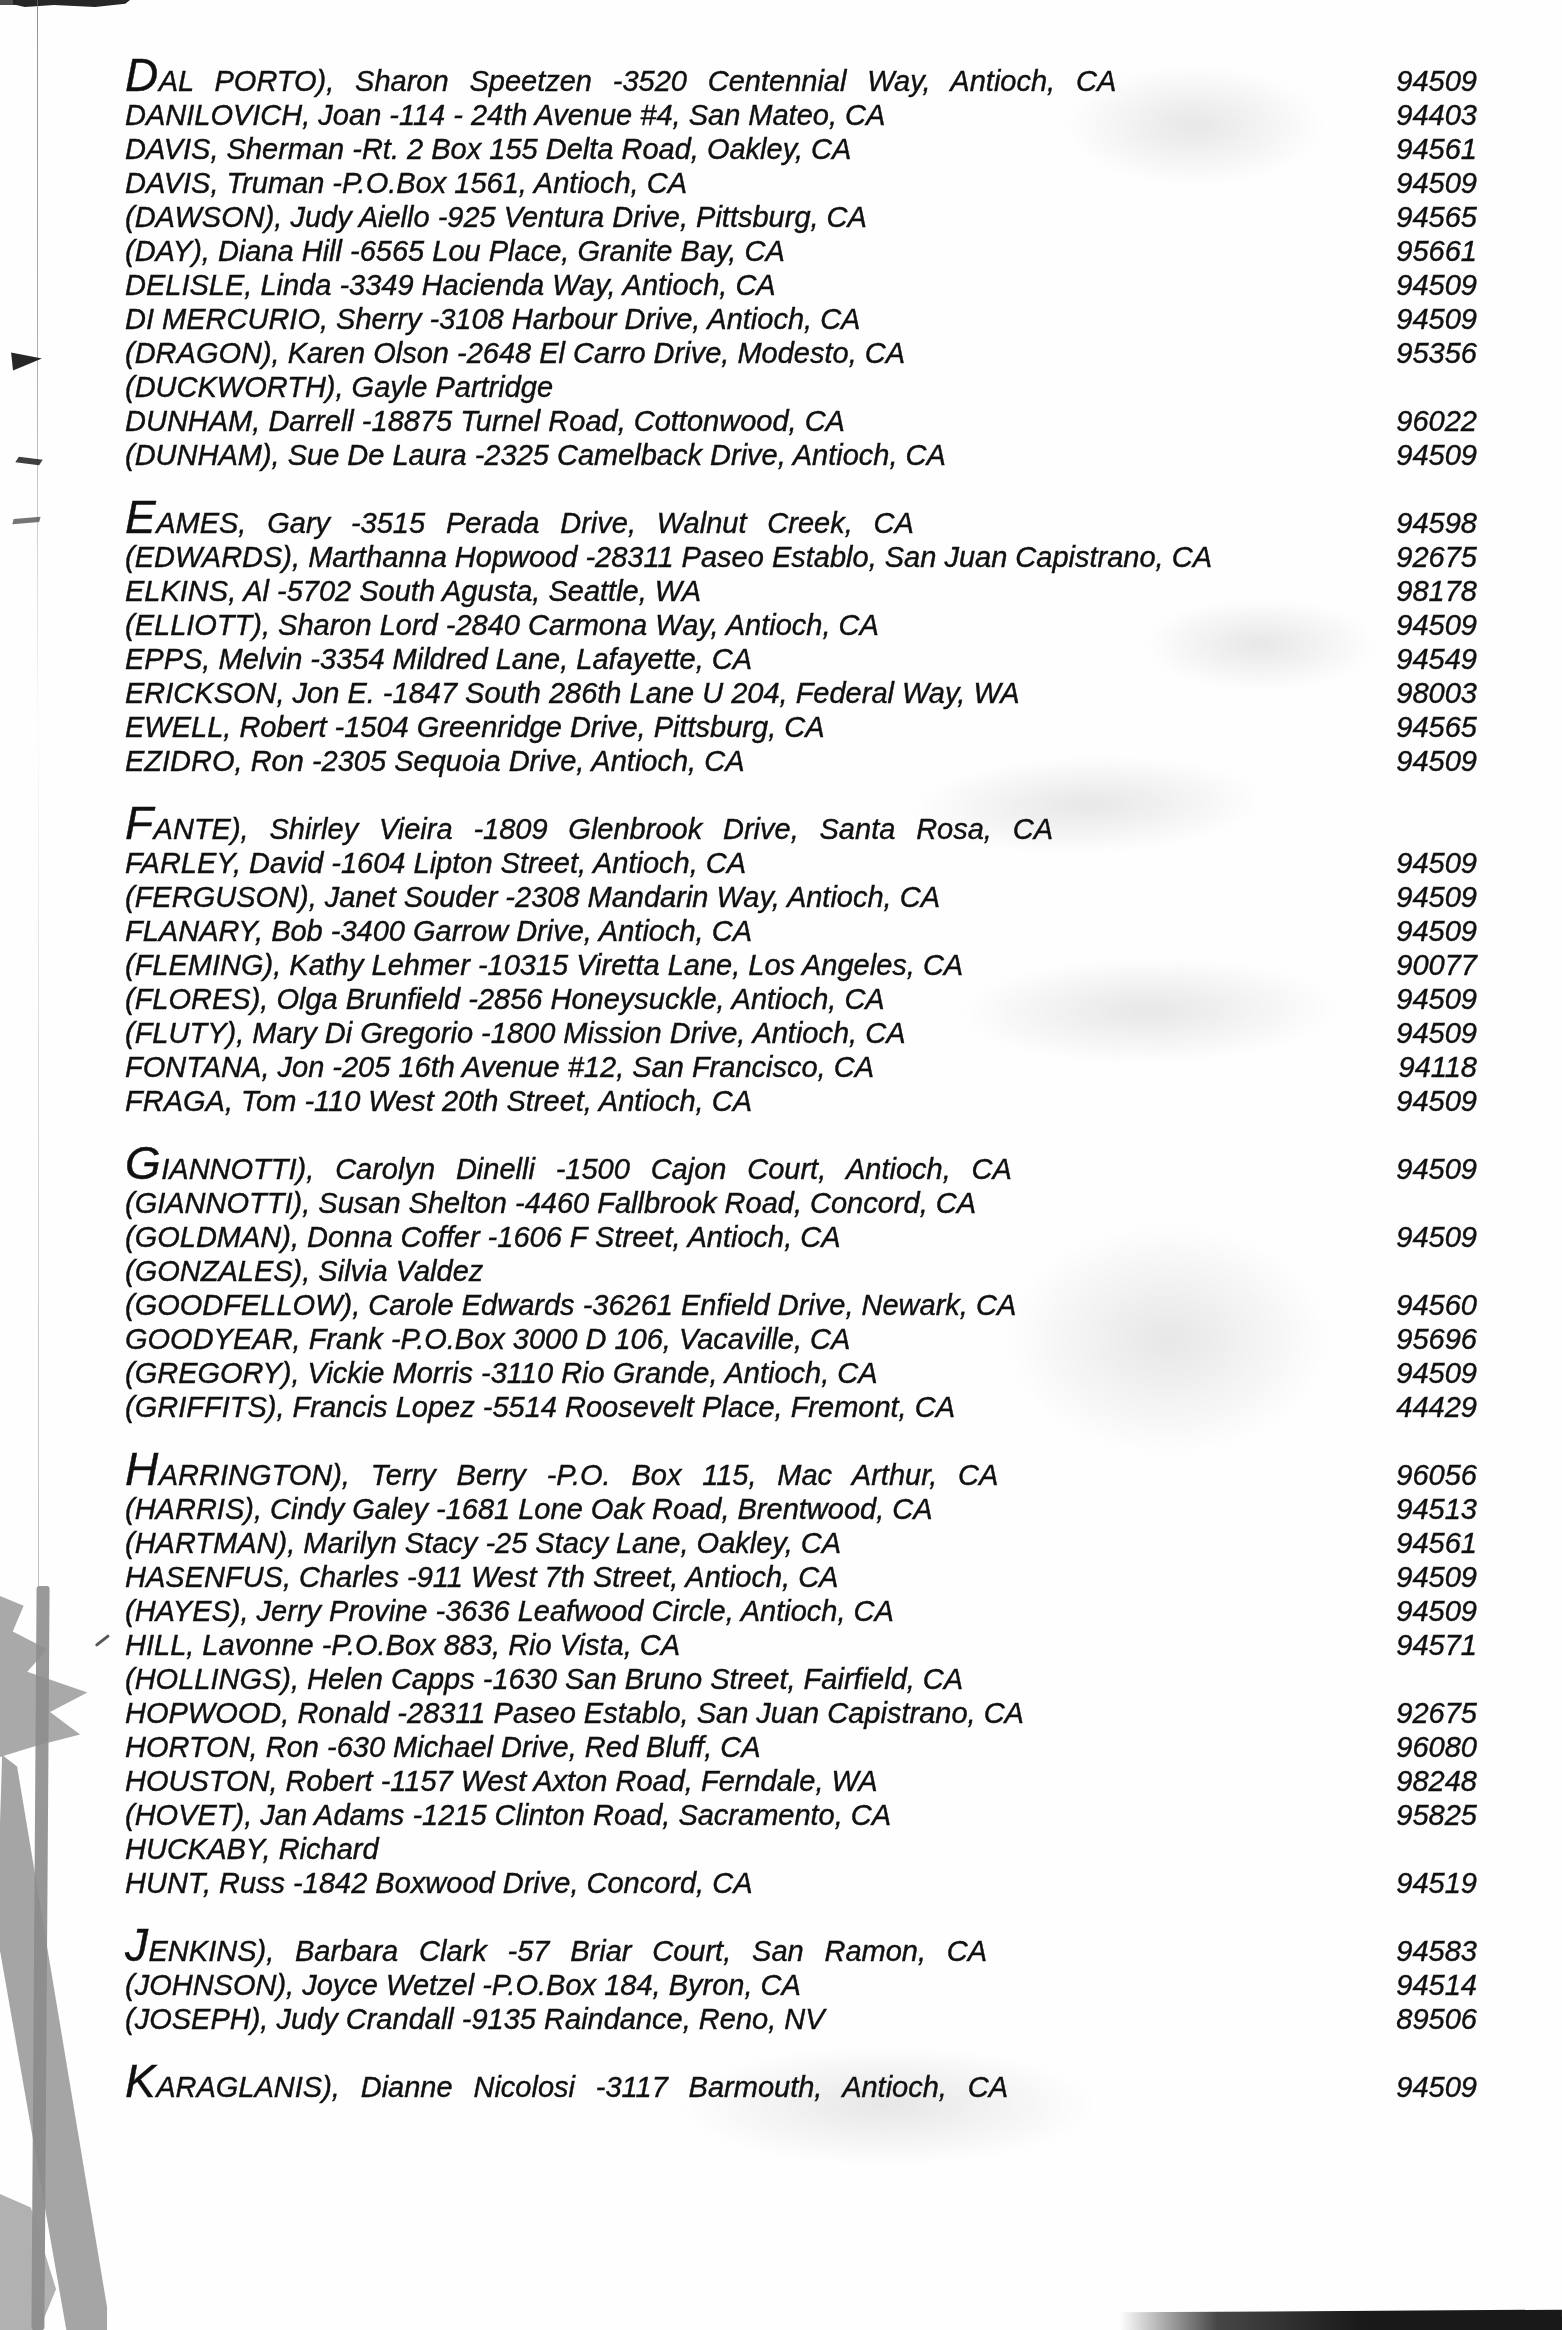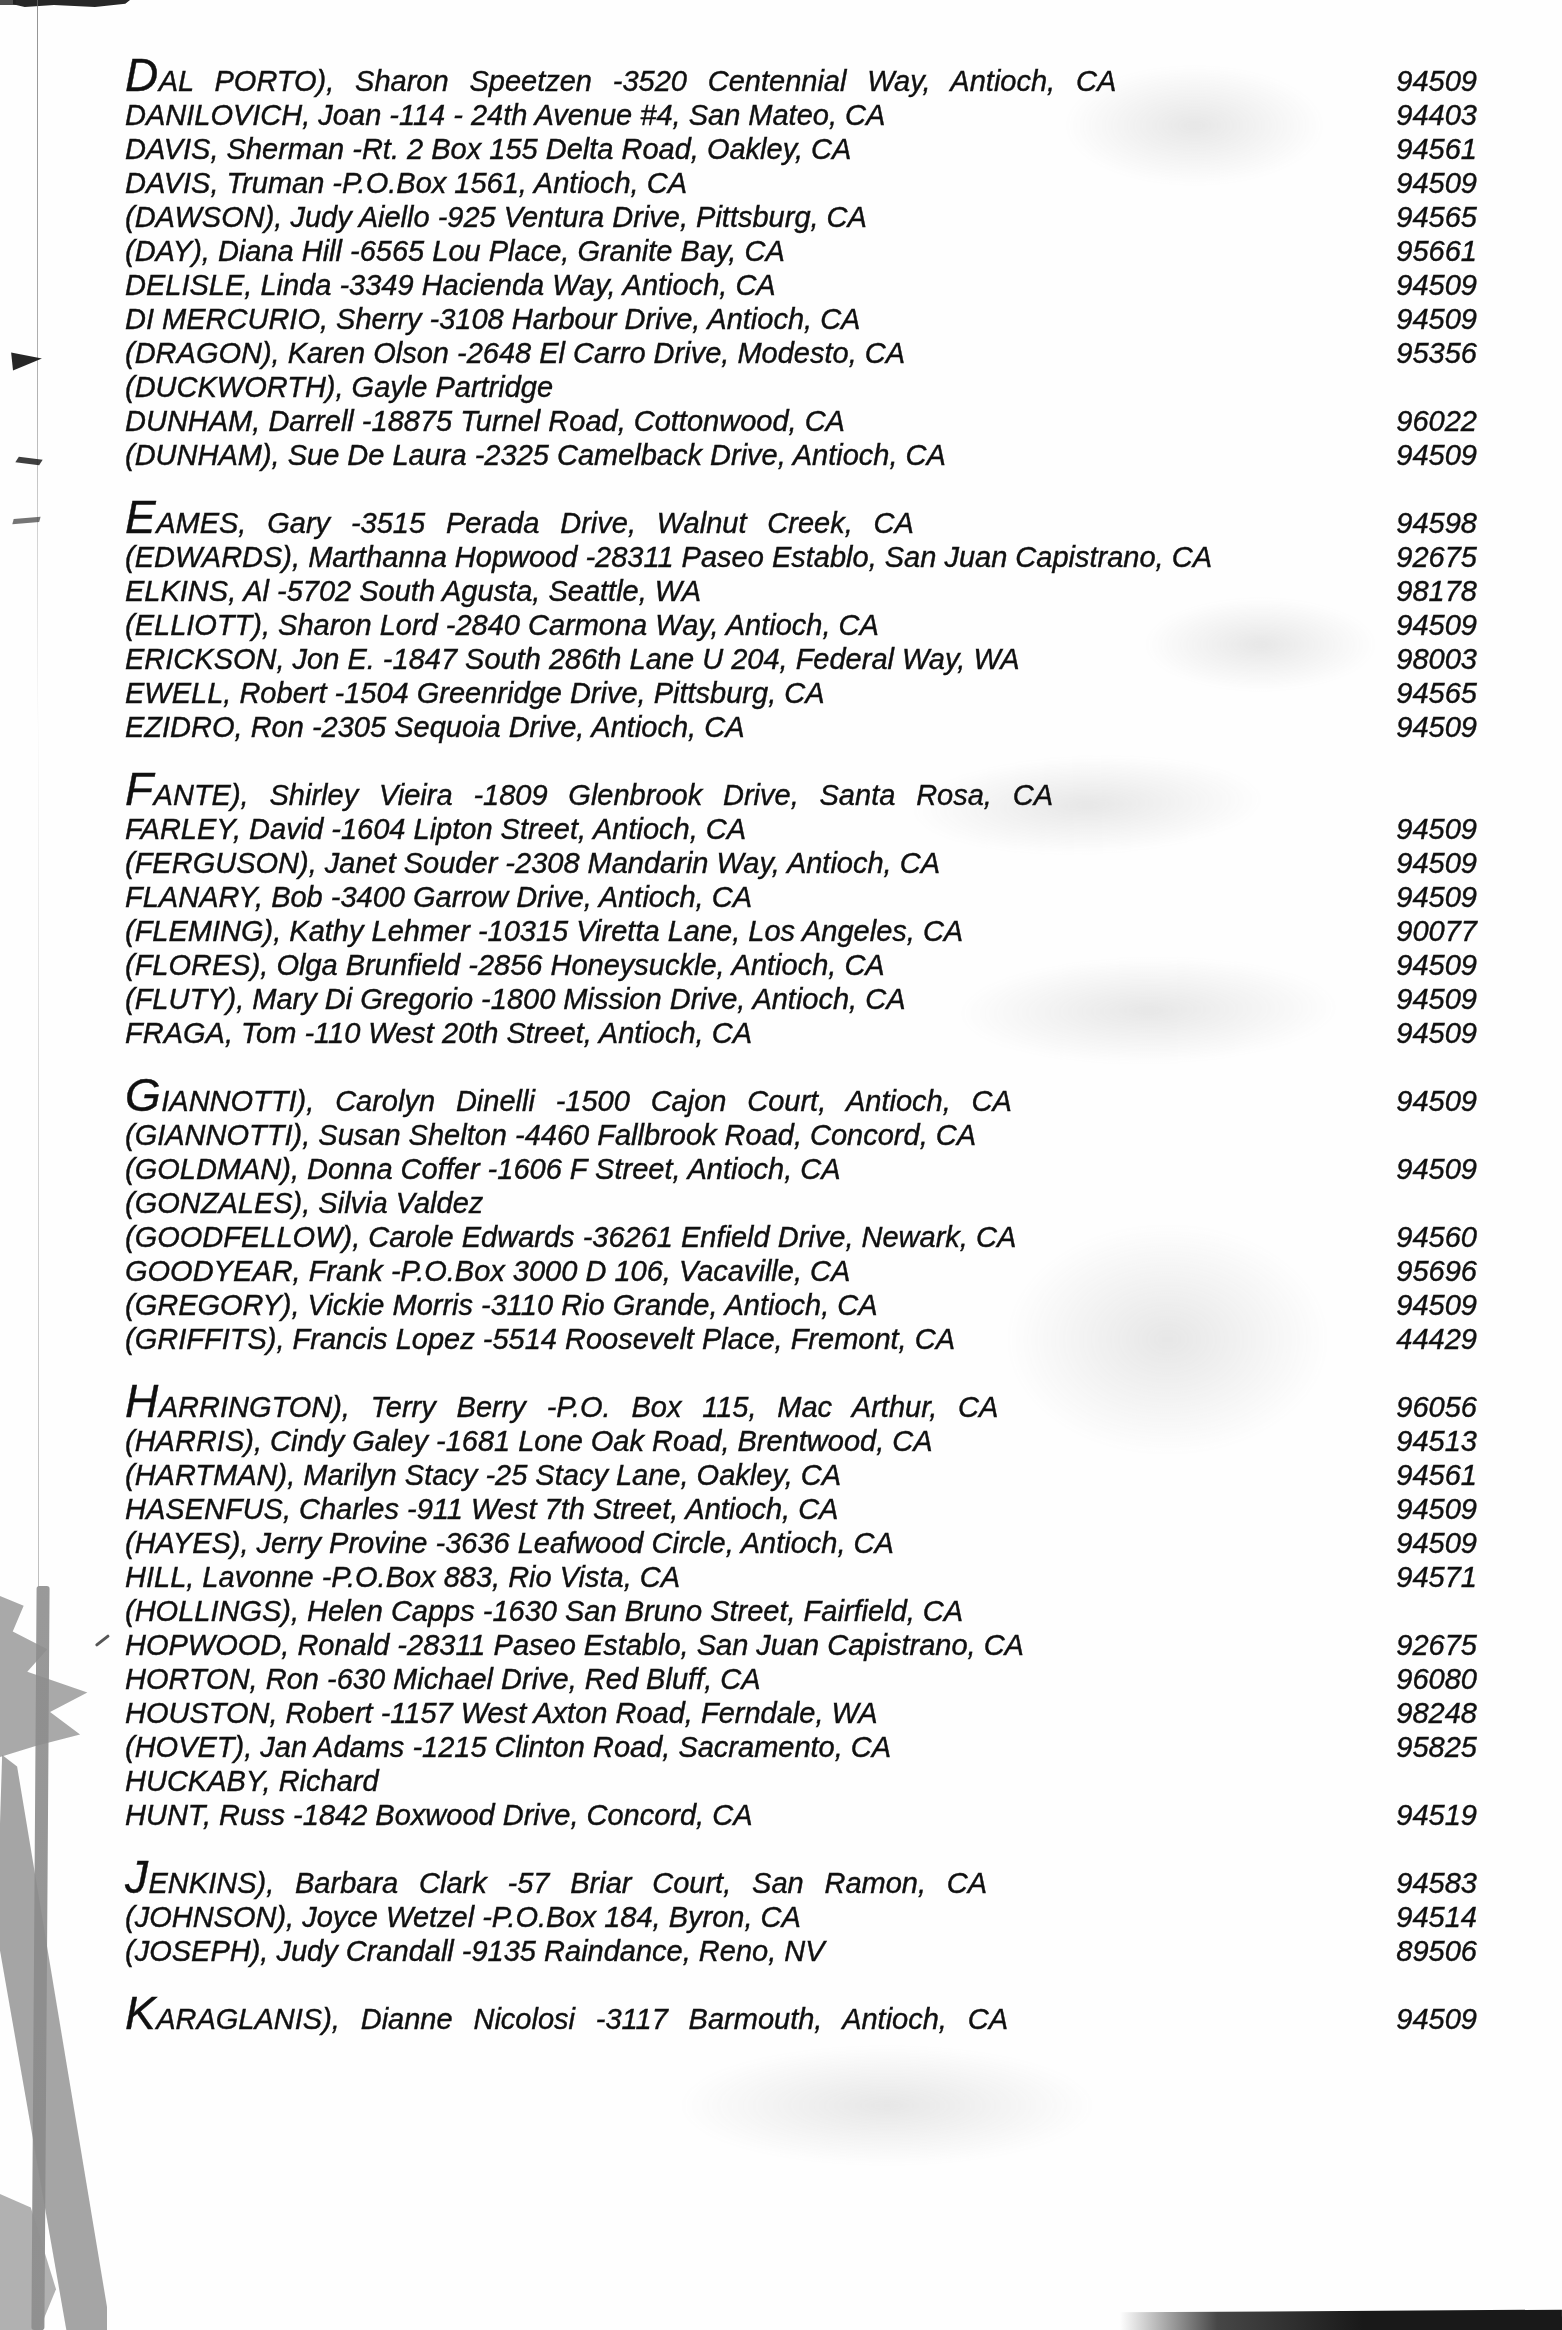--- a/index.html
+++ b/index.html
@@ -198,20 +198,24 @@
         </div>
         <div class="row">
           <span class="txt">ELKINS, Al -5702 South Agusta, Seattle, WA</span>
           <span class="zip">98178</span>
         </div>
         <div class="row">
           <span class="txt">(ELLIOTT), Sharon Lord -2840 Carmona Way, Antioch, CA</span>
           <span class="zip">94509</span>
         </div>
         <div class="row">
+          <span class="txt">EPPS, Melvin -3354 Mildred Lane, Lafayette, CA</span>
+          <span class="zip">94549</span>
+        </div>
+        <div class="row">
           <span class="txt">ERICKSON, Jon E. -1847 South 286th Lane U 204, Federal Way, WA</span>
           <span class="zip">98003</span>
         </div>
         <div class="row">
           <span class="txt">EWELL, Robert -1504 Greenridge Drive, Pittsburg, CA</span>
           <span class="zip">94565</span>
         </div>
         <div class="row">
           <span class="txt">EZIDRO, Ron -2305 Sequoia Drive, Antioch, CA</span>
           <span class="zip">94509</span>
@@ -240,20 +244,24 @@
         </div>
         <div class="row">
           <span class="txt">(FLORES), Olga Brunfield -2856 Honeysuckle, Antioch, CA</span>
           <span class="zip">94509</span>
         </div>
         <div class="row">
           <span class="txt">(FLUTY), Mary Di Gregorio -1800 Mission Drive, Antioch, CA</span>
           <span class="zip">94509</span>
         </div>
         <div class="row">
+          <span class="txt">FONTANA, Jon -205 16th Avenue #12, San Francisco, CA</span>
+          <span class="zip">94118</span>
+        </div>
+        <div class="row">
           <span class="txt">FRAGA, Tom -110 West 20th Street, Antioch, CA</span>
           <span class="zip">94509</span>
         </div>
       </section>
       <section class="sec">
         <div class="row first">
           <span class="txt"><span class="dropcap">G</span>IANNOTTI), Carolyn Dinelli -1500 Cajon Court, Antioch, CA</span>
           <span class="zip">94509</span>
         </div>
         <div class="row">

